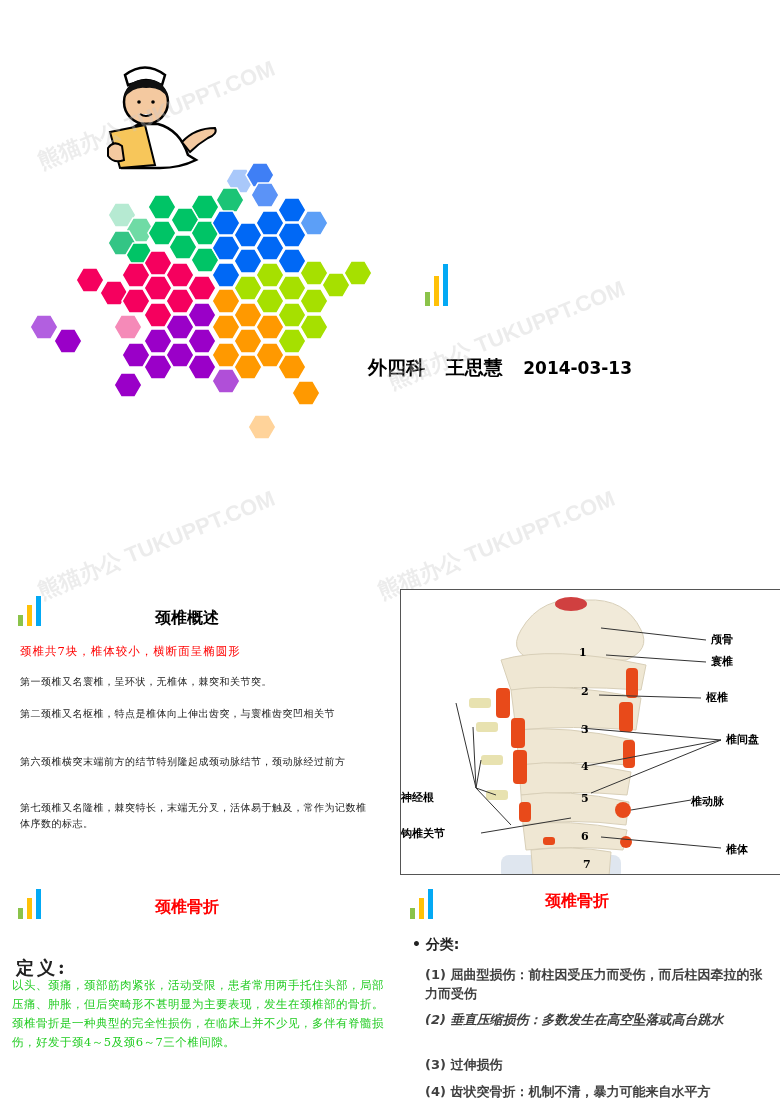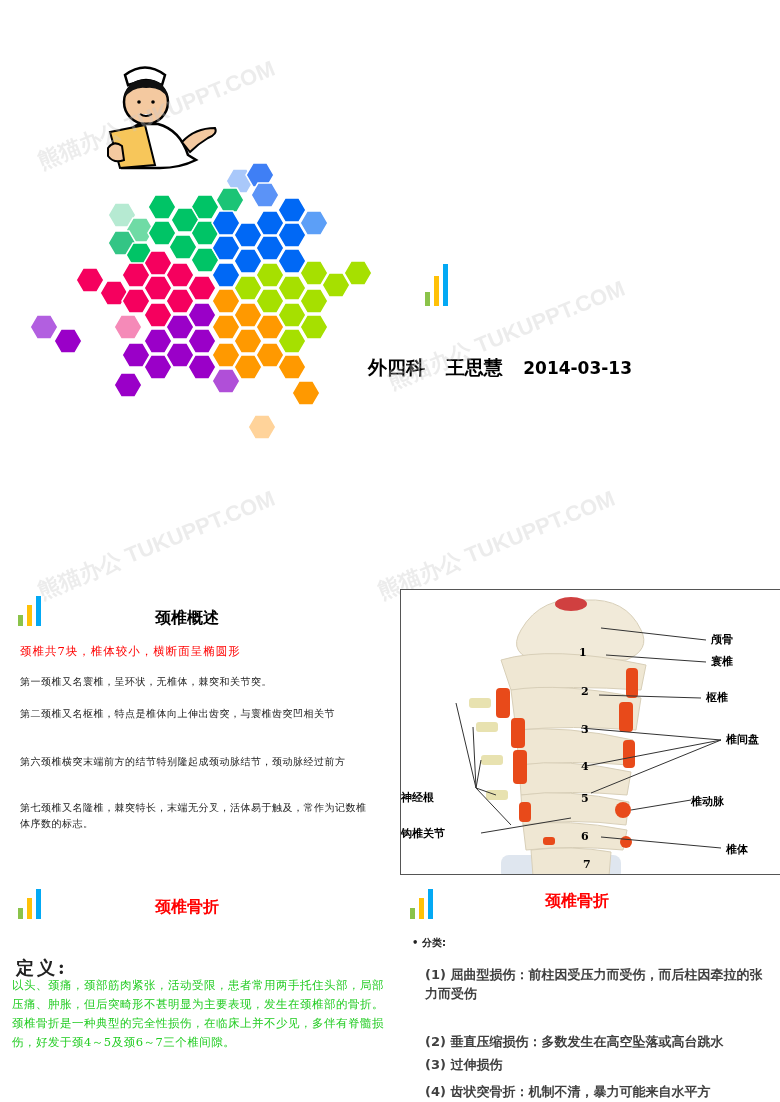--- a/index.html
+++ b/index.html
@@ -29,21 +29,21 @@
     .ov-para { position: absolute; left: 20px; font-size: 10px; line-height: 16px; width: 355px; font-family: "DejaVu Serif", serif; color: #222; letter-spacing: 0.5px; }
 
     .figure { position: absolute; left: 400px; top: 589px; width: 380px; height: 286px; border: 1px solid #555; border-right: none; background: #fff; overflow: hidden; }
     .fig-label { position: absolute; font-size: 11px; font-weight: bold; font-family: "DejaVu Serif", serif; white-space: nowrap; }
     .spine-num { position: absolute; font-size: 11px; font-weight: bold; font-family: "DejaVu Serif", serif; }
 
     .frac-title { position: absolute; top: 897px; font-size: 16px; font-weight: bold; color: #ff0000; }
     .def-label { position: absolute; left: 16px; top: 956px; font-size: 18px; font-weight: bold; font-family: "DejaVu Serif", serif; color: #222; letter-spacing: 3px; }
     .def-text { position: absolute; left: 12px; top: 976px; width: 372px; font-size: 11.5px; line-height: 19px; color: #22cc22; font-family: "DejaVu Serif", serif; letter-spacing: 0.5px; }
 
-    .class-head { position: absolute; left: 412px; top: 936px; font-size: 10px; font-weight: bold; color: #222; }
+    .class-head { position: absolute; left: 412px; top: 936px; font-size: 14px; font-weight: bold; color: #222; }
     .class-item { position: absolute; left: 425px; width: 345px; font-size: 13px; font-weight: bold; color: #404040; line-height: 19px; }
   </style>
 </head>
 <body>
 
 <div class="slide1">
 
   <svg class="nurse" viewBox="0 0 120 110">
     <path d="M25 15 Q45 0 65 15 L62 25 Q45 18 28 25 Z" fill="#fff" stroke="#000" stroke-width="2.5"></path>
     <ellipse cx="46" cy="42" rx="22" ry="22" fill="#f4c9a0" stroke="#000" stroke-width="2.5"></ellipse>
@@ -254,15 +254,15 @@
 <div class="bars" style="left:410px; top:889px;">
   <span class="b1" style="height:11px;"></span>
   <span class="b2" style="height:21px;"></span>
   <span class="b3" style="height:30px;"></span>
 </div>
 <div class="frac-title" style="left:545px; top:891px;">颈椎骨折</div>
 <div class="class-head">
   <span>•&nbsp;</span><span>分类:</span>
 </div>
 <div class="class-item" style="top:965px;">(1) 屈曲型损伤：前柱因受压力而受伤，而后柱因牵拉的张力而受伤</div>
-<div class="class-item" style="top:1032px;">(2) 垂直压缩损伤：多数发生在高空坠落或高台跳水</div>
+<div class="class-item" style="top:1010px;font-style:italic;">(2) 垂直压缩损伤：多数发生在高空坠落或高台跳水</div>
 <div class="class-item" style="top:1055px;">(3) 过伸损伤</div>
 <div class="class-item" style="top:1082px;">(4) 齿状突骨折：机制不清，暴力可能来自水平方</div>
 
 </body></html>

